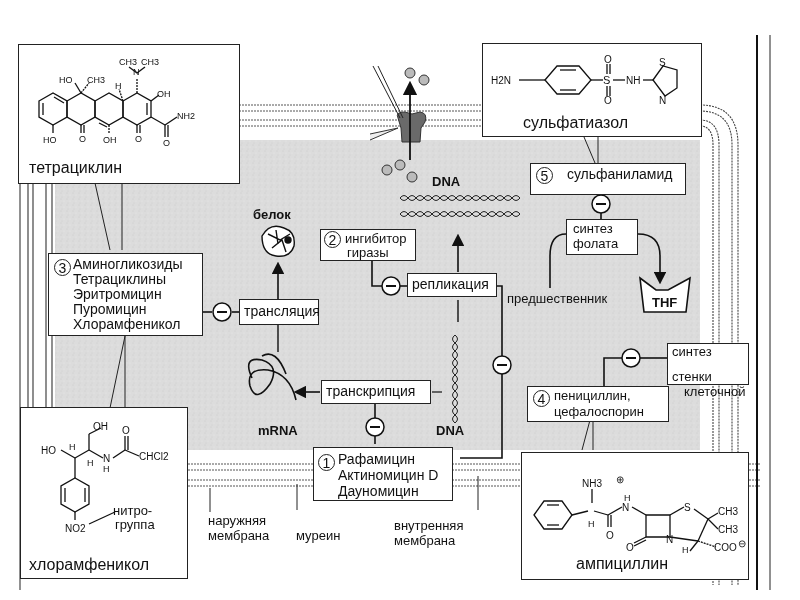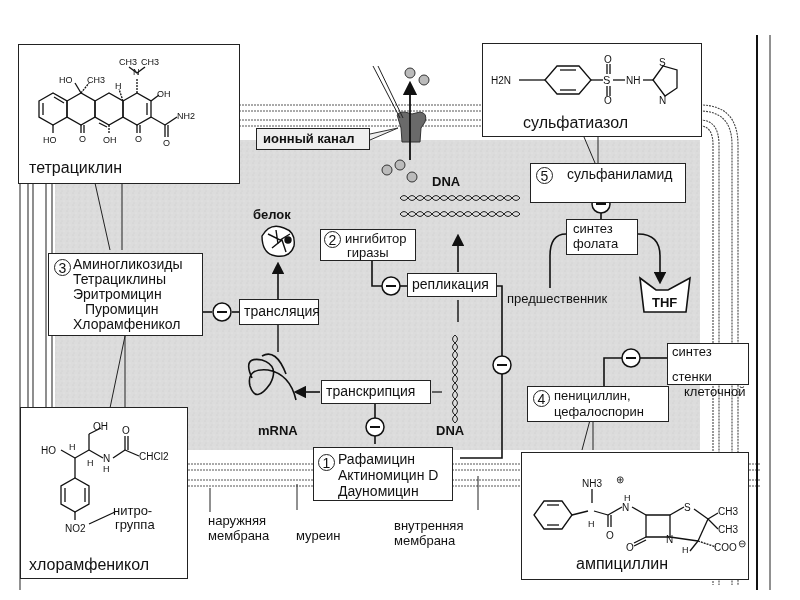--- a/index.html
+++ b/index.html
@@ -161,23 +161,20 @@
     <line x1="497" y1="365" x2="507" y2="365"></line>
     <line x1="370" y1="427" x2="380" y2="427"></line>
     <line x1="596" y1="204" x2="606" y2="204"></line>
     <line x1="626" y1="358" x2="636" y2="358"></line>
   </g>
 
   <path d="M640,278 L656,290 L668,290 L690,278 L686,312 L644,312 Z" fill="#fff" stroke="#111" stroke-width="1.6"></path>
 </svg>
 
 
-<div class="box" style="left:256px;top:128px;width:114px;height:22px;background:#eeeeee;border-width:1px;">
-  <div class="lbl t13 bold" style="left:6px;top:3px;">ионный канал</div>
-</div>
 
 <div class="box" style="left:18px;top:44px;width:222px;height:140px;">
   <svg width="222" height="110" style="position:absolute;left:0;top:0">
     <g stroke="#111" stroke-width="1.3" fill="none">
       <polygon points="20,56 34,48 48,56 48,72 34,80 20,72"></polygon>
       <line x1="24" y1="58" x2="24" y2="70"></line>
           <line x1="35" y1="52" x2="45" y2="58"></line>
       <polygon points="48,56 62,48 76,56 76,72 62,80 48,72"></polygon>
       <polygon points="76,56 90,48 104,56 104,72 90,80 76,72"></polygon>
       <polygon points="104,56 118,48 132,56 132,72 118,80 104,72"></polygon>
@@ -238,21 +235,21 @@
     <text x="120" y="40" font-size="11">S</text>
     <text x="121" y="19" font-size="10">O</text>
     <text x="121" y="60" font-size="10">O</text>
     <text x="143" y="40" font-size="10">NH</text>
     <text x="176" y="22" font-size="10">S</text>
     <text x="176" y="60" font-size="10">N</text>
   </svg>
   <div class="lbl t16" style="left:40px;top:70px;">сульфатиазол</div>
 </div>
 
-<div class="box" style="left:530px;top:163px;width:156px;height:40px;">
+<div class="box" style="left:530px;top:163px;width:156px;height:32px;">
   <div class="lbl t14" style="left:5px;top:3px;">
     <span class="num">5</span>
     <span style="margin-left:6px;">сульфаниламид</span>
   </div>
 </div>
 
 <div class="box" style="left:566px;top:219px;width:72px;height:36px;">
   <div class="lbl t13" style="left:6px;top:2px;">синтез</div>
   <div class="lbl t13" style="left:6px;top:17px;">фолата</div>
 </div>
@@ -277,21 +274,21 @@
 
 <div class="box" style="left:239px;top:299px;width:80px;height:26px;">
   <div class="lbl t14" style="left:4px;top:4px;">трансляция</div>
 </div>
 
 <div class="box" style="left:48px;top:253px;width:155px;height:83px;">
   <span class="num" style="position:absolute;left:5px;top:5px;">3</span>
   <div class="lbl t14" style="left:24px;top:3px;">Аминогликозиды</div>
   <div class="lbl t14" style="left:24px;top:18px;">Тетрациклины</div>
   <div class="lbl t14" style="left:24px;top:33px;">Эритромицин</div>
-  <div class="lbl t14" style="left:36px;top:48px;">Пуромицин</div>
+  <div class="lbl t14" style="left:24px;top:48px;">Пуромицин</div>
   <div class="lbl t14" style="left:24px;top:63px;">Хлорамфеникол</div>
 </div>
 
 <div class="box" style="left:313px;top:447px;width:140px;height:54px;">
   <span class="num" style="position:absolute;left:4px;top:6px;">1</span>
   <div class="lbl t14" style="left:24px;top:4px;">Рафамицин</div>
   <div class="lbl t14" style="left:24px;top:20px;">Актиномицин D</div>
   <div class="lbl t14" style="left:24px;top:36px;">Дауномицин</div>
 </div>
 

